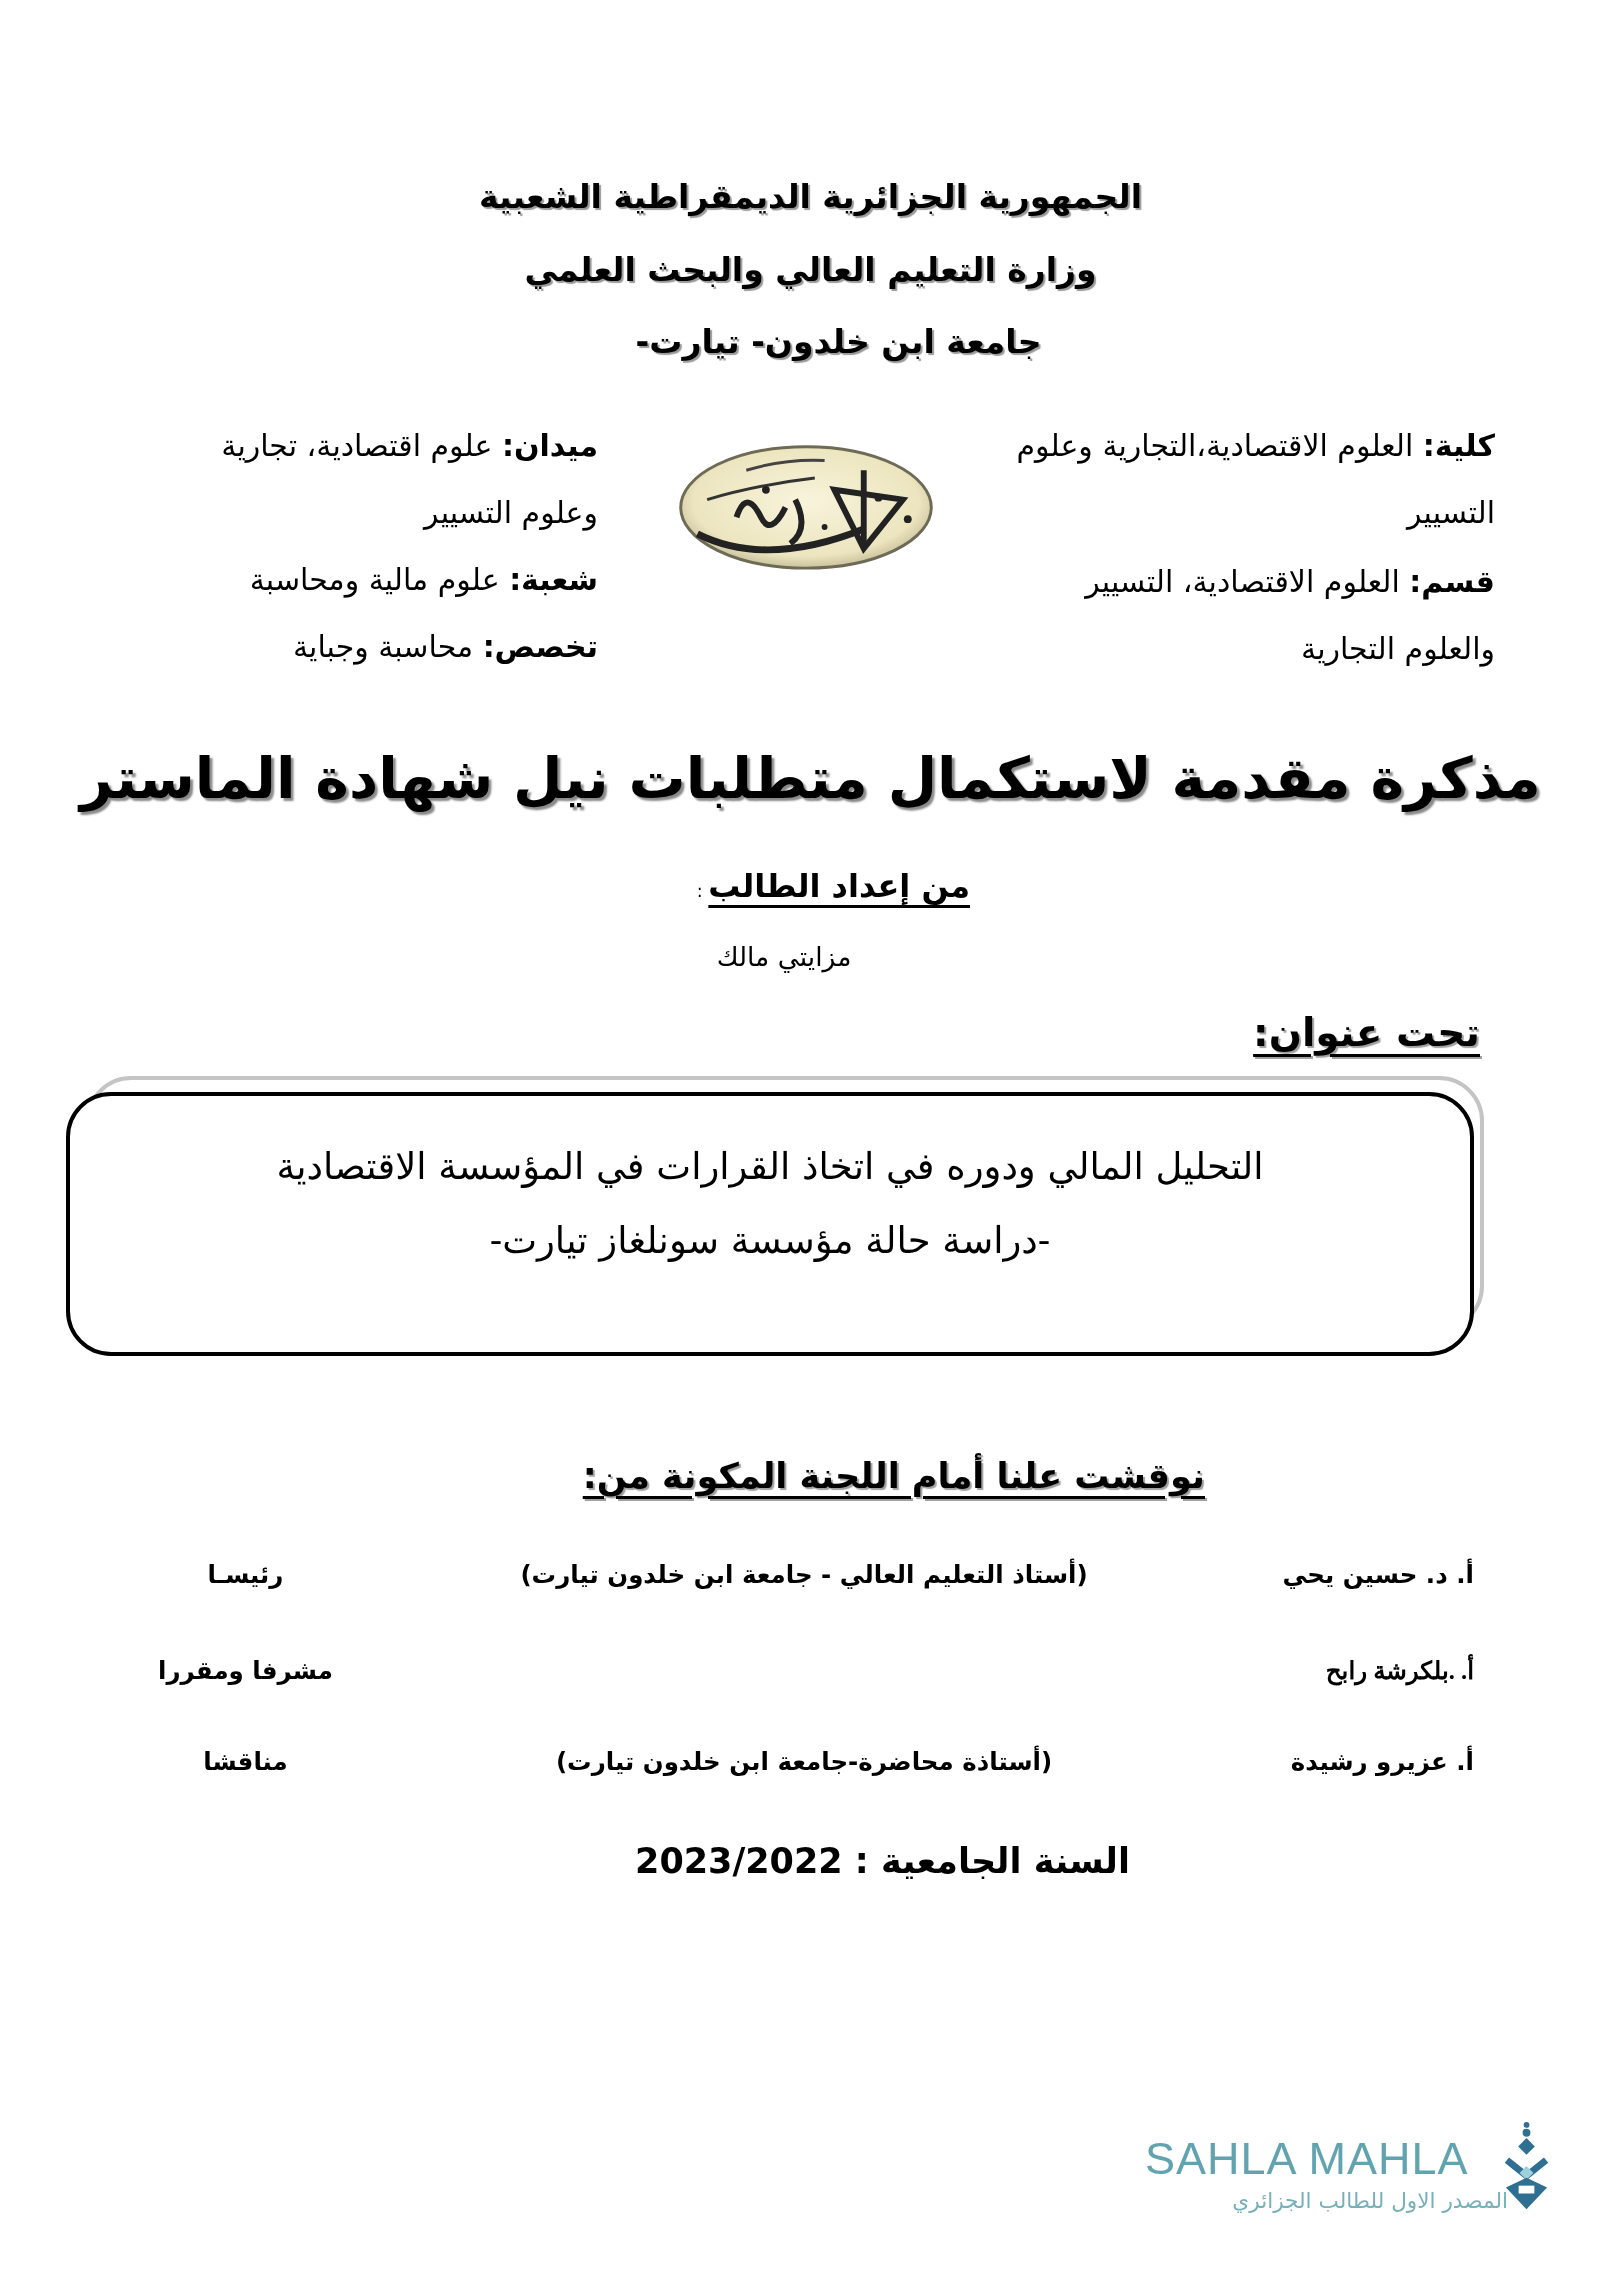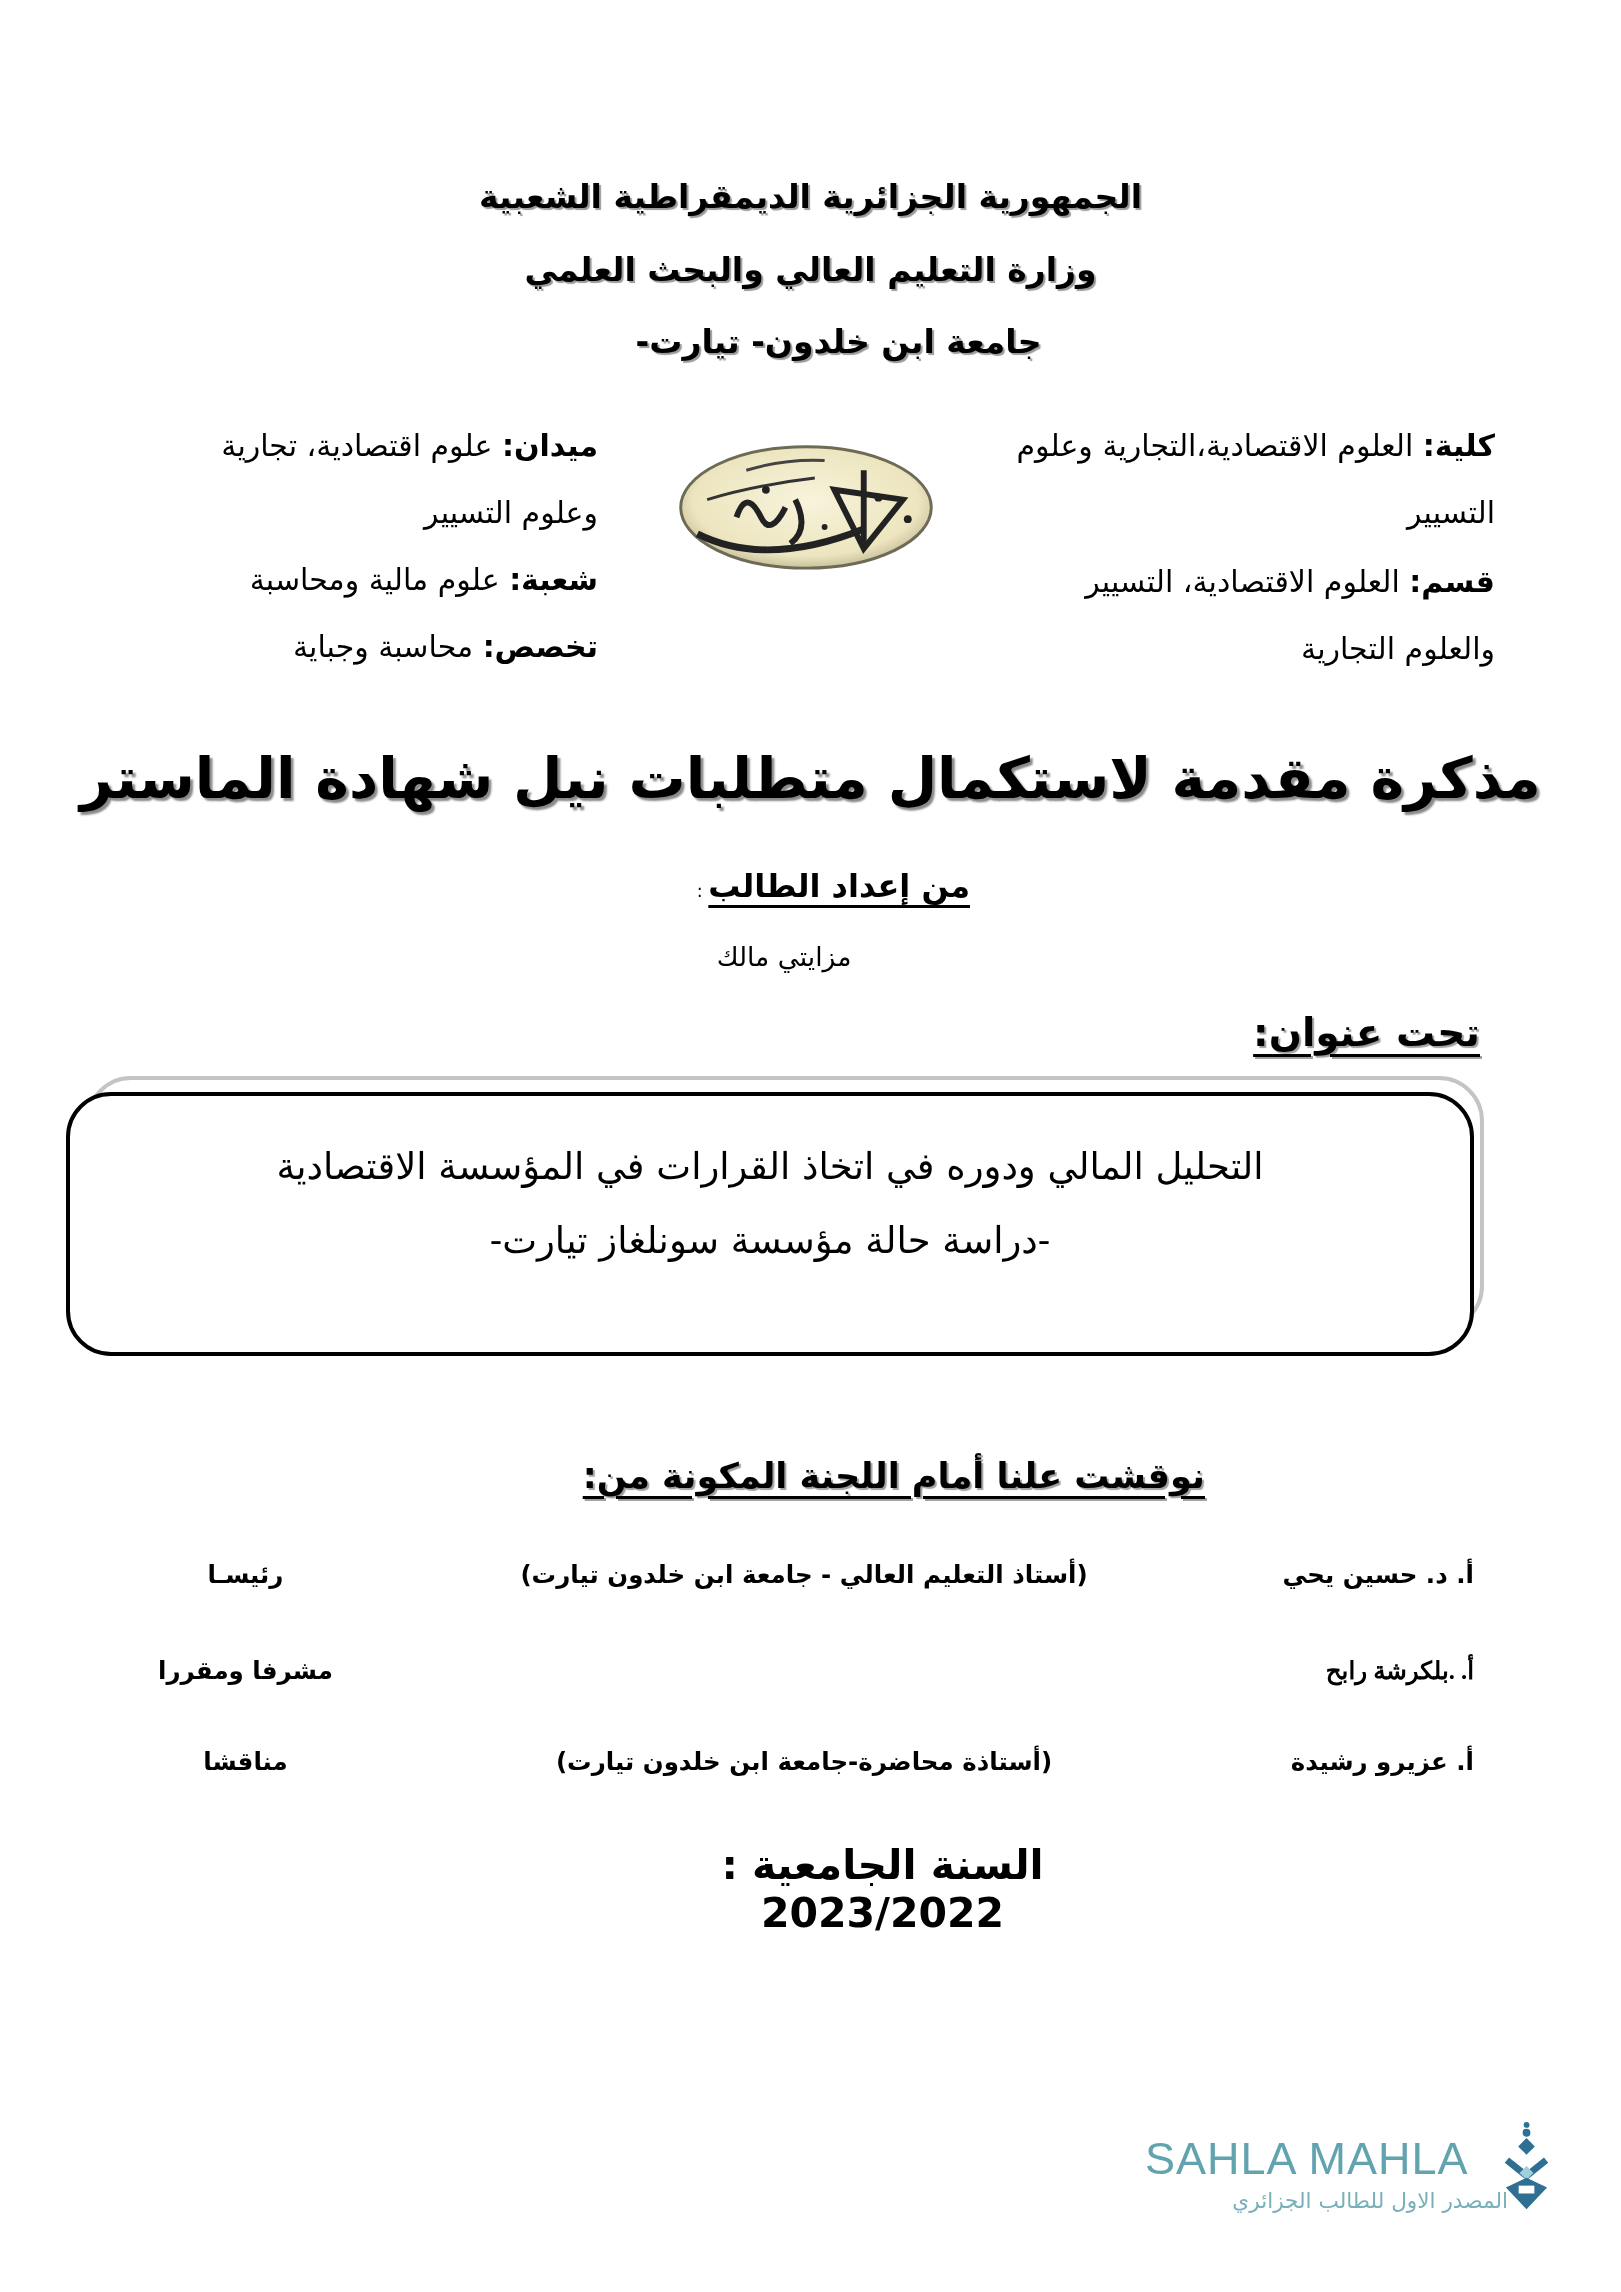--- a/index.html
+++ b/index.html
@@ -23,21 +23,21 @@
     .underline { text-decoration: underline; text-underline-offset: 7.8px; text-decoration-thickness: 2.9px; }
 
     .title-box-shadow { left: 86px; top: 1076px; width: 1398px; height: 255px;
                         border: 4.9px solid #c4c4c4; border-radius: 45px; box-sizing: border-box; }
     .title-box { left: 66px; top: 1092px; width: 1408px; height: 264px;
                  border: 4.9px solid #000; border-radius: 45px; box-sizing: border-box; background: #fff; }
     .title-text { font-family: "DejaVu Serif", serif; font-size: 37px; line-height: 98px; }
 
     .committee-row { font-family: "DejaVu Sans", sans-serif; font-weight: bold; font-size: 24.5px; }
 
-    .year { font-family: "DejaVu Sans", sans-serif; font-weight: bold; font-size: 41px; }
+    .year { font-family: "DejaVu Sans", sans-serif; font-weight: bold; font-size: 35px; }
 
     .watermark { left: 1139px; top: 2127px; width: 412px; height: 98px; }
     .wm-latin { font-family: "Liberation Sans", sans-serif; font-size: 45px; color: #62a3b0;
                 letter-spacing: 1px; position: absolute; left: 5.9px; top: 5.9px; white-space: nowrap; }
     .wm-arabic { font-family: "DejaVu Sans", sans-serif; font-size: 21.6px; color: #78b0ba;
                  position: absolute; right: 43px; top: 61px; white-space: nowrap; direction: rtl; }
   </style>
 </head>
 <body>
 

